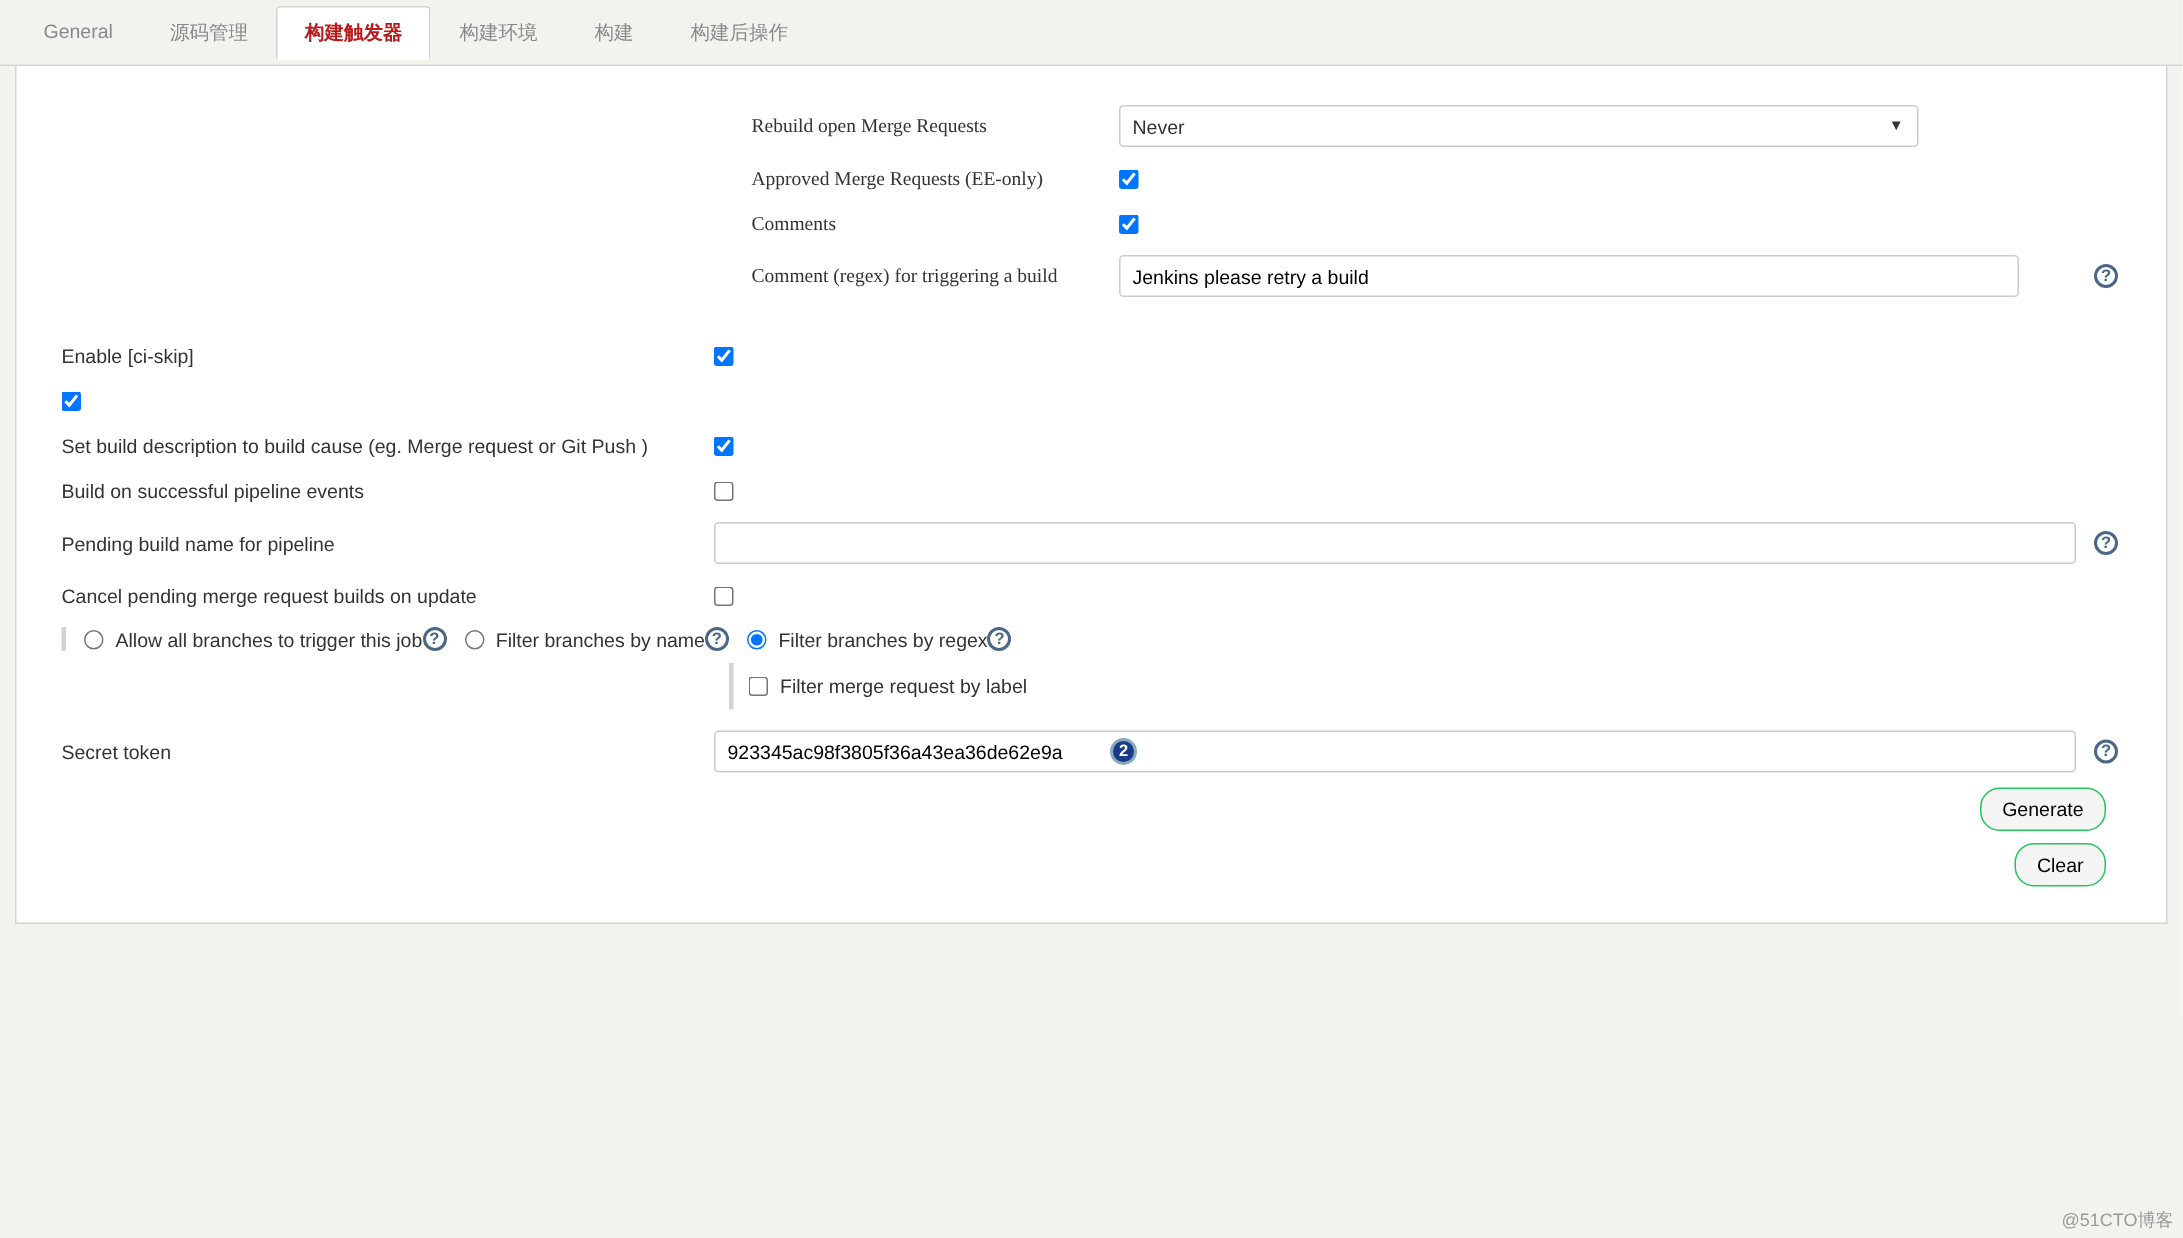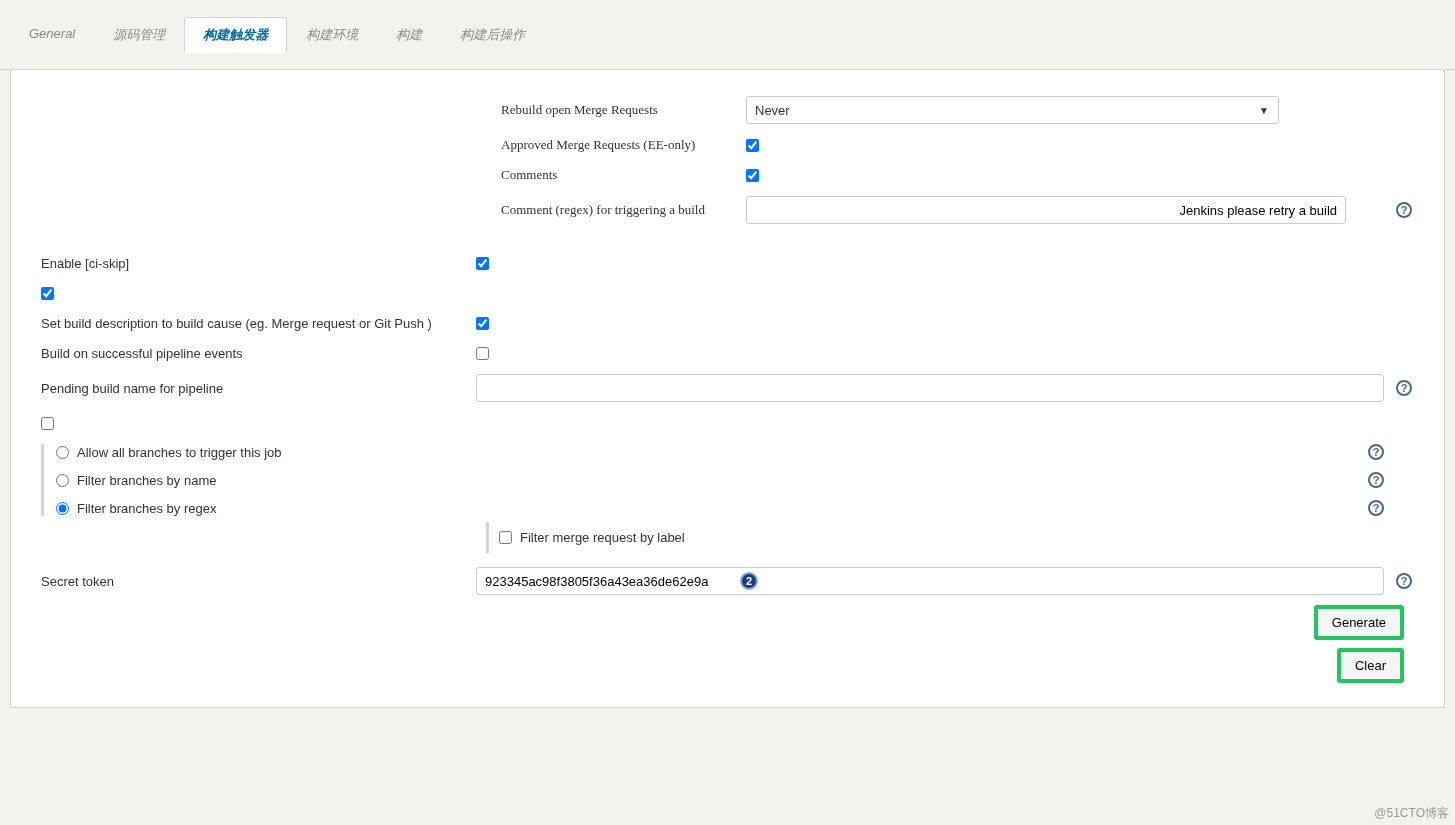--- a/index.html
+++ b/index.html
@@ -9,37 +9,36 @@
     font-size: 13px;
     color: #333;
     background: #f3f3ee;
     width: 1455px;
     position: relative;
   }
   .tab-bar {
     display: flex;
     border-bottom: 1px solid #d3d3d3;
     background: #f3f3ee;
-    padding: 17px 10px;
-    font-style: italic;
+    padding: 4px 10px;
   }
   .tab {
     padding: 8px 18px 8px 18px;
     color: #888;
     cursor: pointer;
     border: 1px solid transparent;
     margin-bottom: -1px;
     position: relative;
   }
   .tab.active {
     background: #fff;
     border: 1px solid #d3d3d3;
     border-bottom: 1px solid #fff;
     border-radius: 3px 3px 0 0;
-    color: #0369a1;
+    color: #b91c1c;
     font-weight: bold;
   }
   .config-body {
     background: #fff;
     border: 1px solid #d3d3d3;
     border-top: none;
     margin: 0 10px 10px 10px;
     padding: 20px 0 20px 0;
   }
   .form-row {
@@ -91,34 +90,34 @@
   }
 
   input[type=text].txt {
     width: 100%;
     height: 28px;
     border: 1px solid #ccc;
     border-radius: 3px;
     padding: 3px 8px;
     font-size: 13px;
   }
-  input[type=text].txt-md { max-width: 600px; text-align: right; }
+  input[type=text].txt-md { max-width: 600px; }
   input[type=checkbox], input[type=radio] {
     margin: 0 8px 0 0;
   }
 
   .help-icon {
     width: 16px; height: 16px; border-radius: 50%;
     border: 2px solid #4a6785; color: #4a6785;
     font-size: 11px; font-weight: bold;
     display: inline-flex; align-items: center; justify-content: center;
     cursor: pointer;
   }
 
-  .radio-group { display: flex; flex-direction: column; gap: 12px; padding-left: 2px; }
+  .radio-group { display: flex; flex-direction: row; gap: 12px; padding-left: 2px; }
   .radio-group label { display: flex; align-items: center; }
 
   .branches-block {
     border-left: 3px solid #d3d3d3;
     margin-left: 475px;
     padding-left: 10px;
     margin-right: 20px;
   }
   .branches-row {
     display:flex; align-items:center; padding: 6px 0;
@@ -144,22 +143,22 @@
     font-size: 14px;
   }
   .circle-num {
     display: inline-flex; width: 18px; height: 18px; border-radius: 50%;
     background: #1a3a8a; color: #fff; align-items:center; justify-content:center;
     font-size: 11px; font-weight: bold; border: 2px solid #8ab; margin-left: 6px;
   }
 
   .btn {
     background: #f5f5f5;
-    border: 4px solid #22c55e;
-    border-radius: 3px;
+    border: 1px solid #22c55e;
+    border-radius: 13px;
     padding: 6px 14px;
     cursor: pointer;
     font-size: 13px;
   }
   .btn-row { display:flex; justify-content:flex-end; padding: 4px 40px 4px 0; }
 
   .watermark {
     position: fixed; right: 6px; bottom: 3px;
     color: #999; font-size: 12px;
   }
@@ -254,20 +253,21 @@
     <div class="form-label-col form-label-col-wide">Pending build name for pipeline</div>
     <div class="form-ctrl-col">
         <input type="text" class="txt" value="" style="">
       </div>
     <div class="form-help-col">
       <span class="help-icon">?</span>
     </div>
   </div>
 
   <div class="form-row">
+    <div class="form-label-col form-label-col-wide">Cancel pending merge request builds on update</div>
     <div class="form-ctrl-col">
         <input type="checkbox" style="">
       </div>
     <div class="form-help-col"></div>
   </div>
 
   <div class="form-row" style="align-items:flex-start">
     <div class="form-ctrl-col" style="border-left:3px solid #d3d3d3; padding-left:10px;">
       <div class="radio-group" style="flex:1">
         <div style="display:flex;align-items:center">

